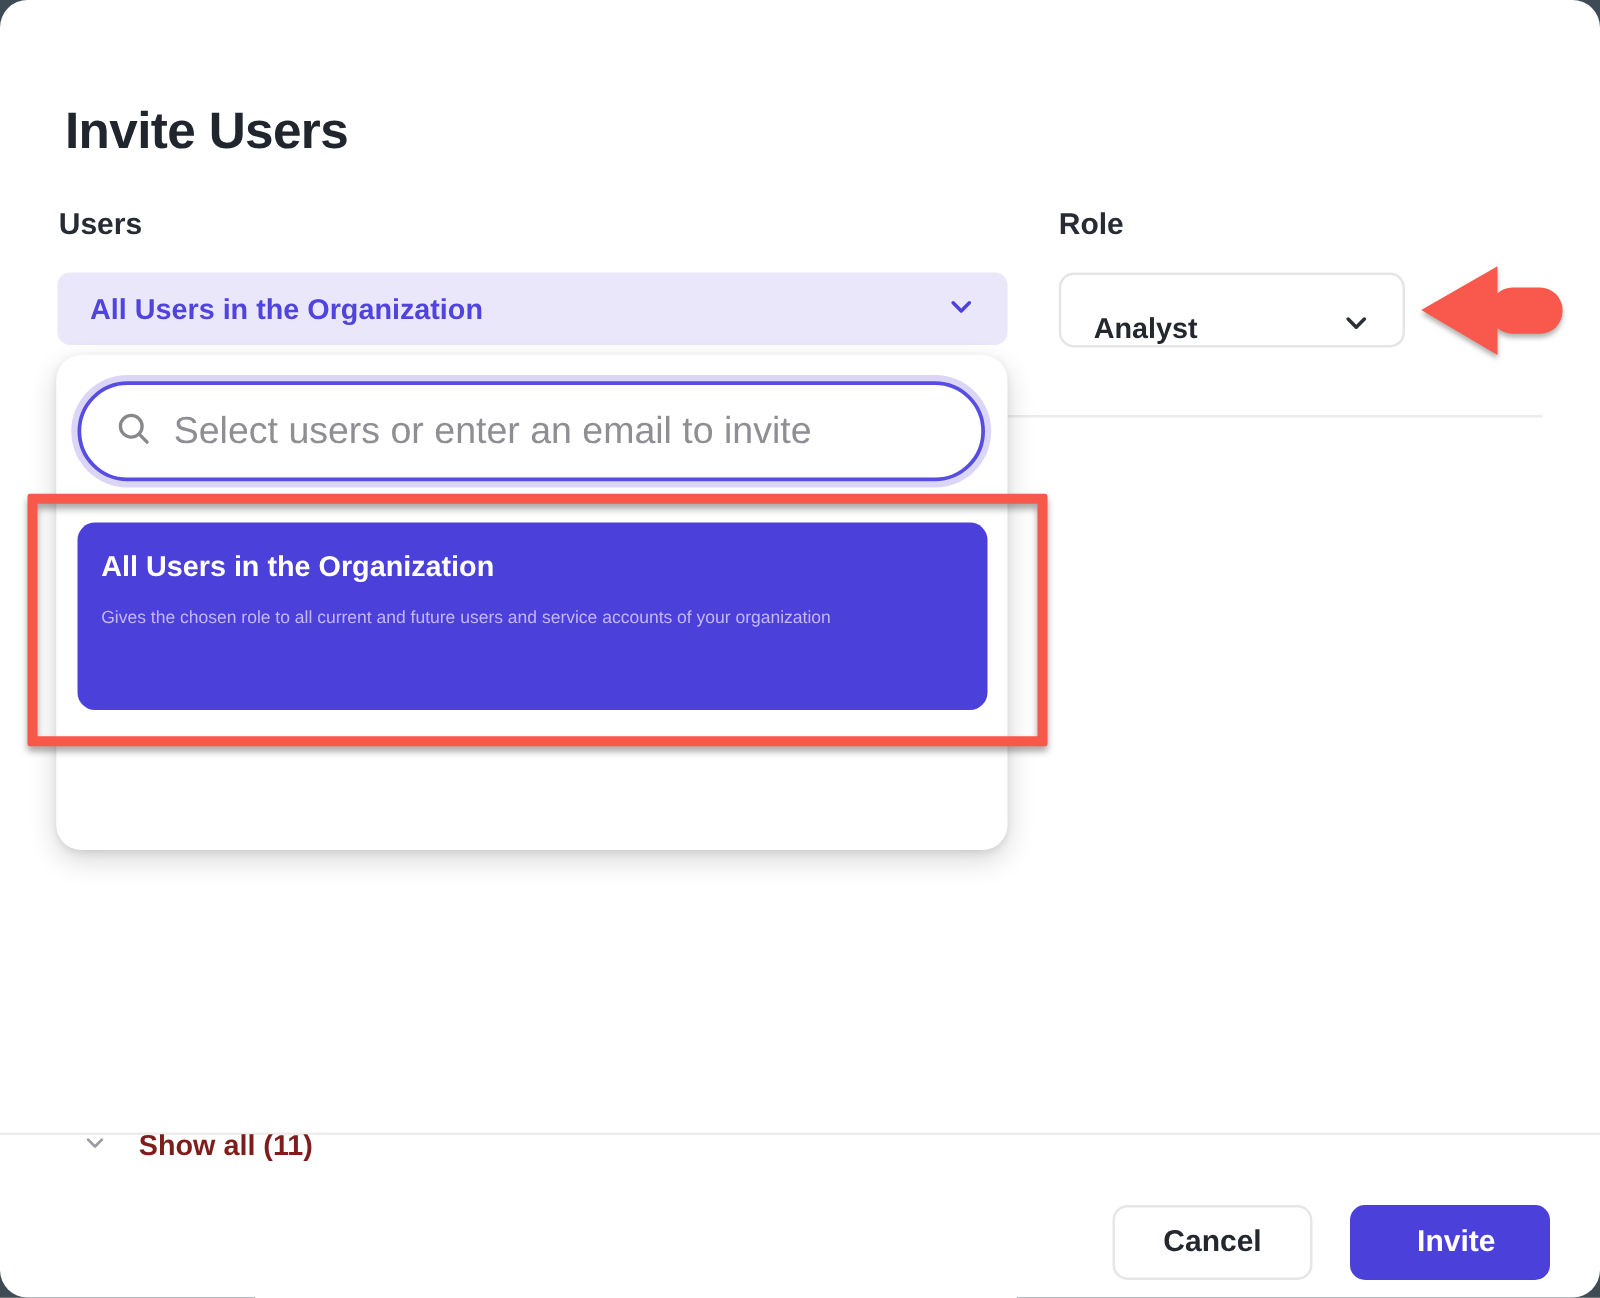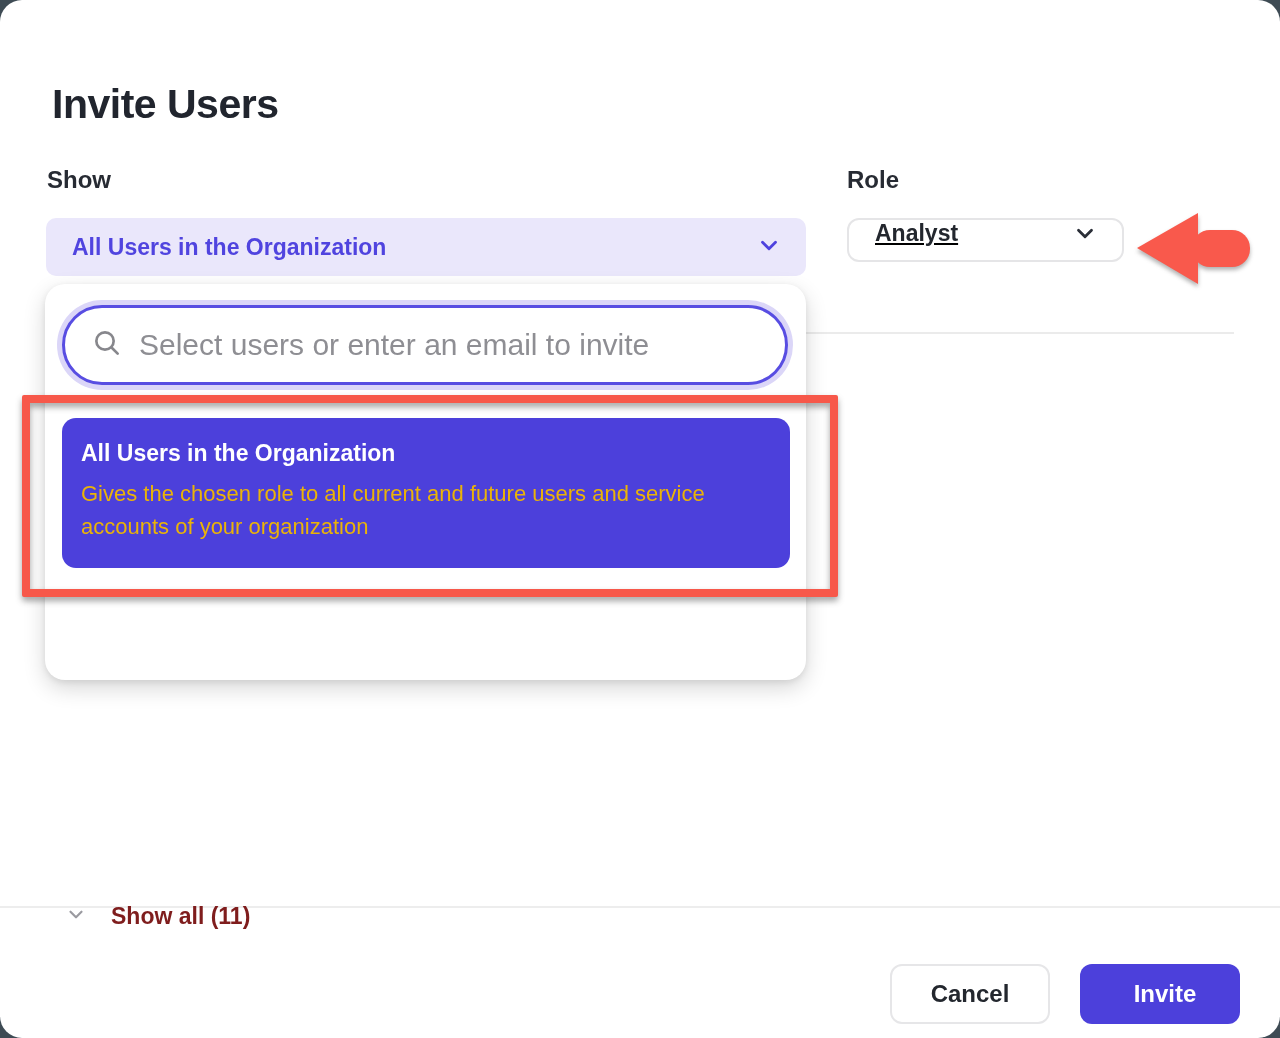--- a/index.html
+++ b/index.html
@@ -61,31 +61,30 @@
     font-weight: 700;
     color: #5044DF;
   }
 
   
   .role-select {
     position: absolute;
     left: 847px;
     top: 218px;
     width: 277px;
-    height: 44px;
+    height: 60px;
     background: #ffffff;
     border: 2px solid #E5E5E7;
     border-radius: 12px;
     display: flex;
-    align-items: flex-start;
+    align-items: flex-end;
     justify-content: space-between;
     padding: 0 24px 0 26px;
     box-sizing: border-box;
     cursor: pointer;
-    text-decoration: underline;
   }
   .role-select .value {
     font-size: 23px;
     font-weight: 600;
     color: #23272E;
   }
 
   .role-divider {
     position: absolute;
     left: 46px;
@@ -149,23 +148,23 @@
     padding: 22px 20px 0 19px;
     cursor: pointer;
   }
   .option-highlighted .option-title {
     font-size: 23px;
     font-weight: 700;
     color: #ffffff;
     margin: 0 0 10px 0;
   }
   .option-highlighted .option-desc {
-    font-size: 22px;
+    font-size: 14px;
     font-weight: 400;
-    color: #eab308;
+    color: #c4b5fd;
     line-height: 33px;
     max-width: 680px;
     margin: 0;
   }
   .show-all-row {
     position: absolute;
     left: 20px;
     top: 610px;
     display: flex;
     align-items: center;
@@ -243,21 +242,21 @@
   }
   .chev { flex-shrink: 0; }
 </style>
 </head>
 <body>
 
 <div class="card">
 
   <h1 class="modal-title">Invite Users</h1>
 
-  <div class="field-label label-user">Show</div>
+  <div class="field-label label-user">Users</div>
   <div class="field-label label-role">Role</div>
 
   <div class="role-divider"></div>
 
   <div class="user-select">
     <span class="value">All Users in the Organization</span>
     <span class="chev">
       <svg width="26" height="26" viewBox="0 0 24 24" fill="none">
         <polyline points="6,9.5 12,15.5 18,9.5" stroke="#4E42DE" stroke-width="2.6" stroke-linecap="round" stroke-linejoin="round"></polyline>
       </svg>

